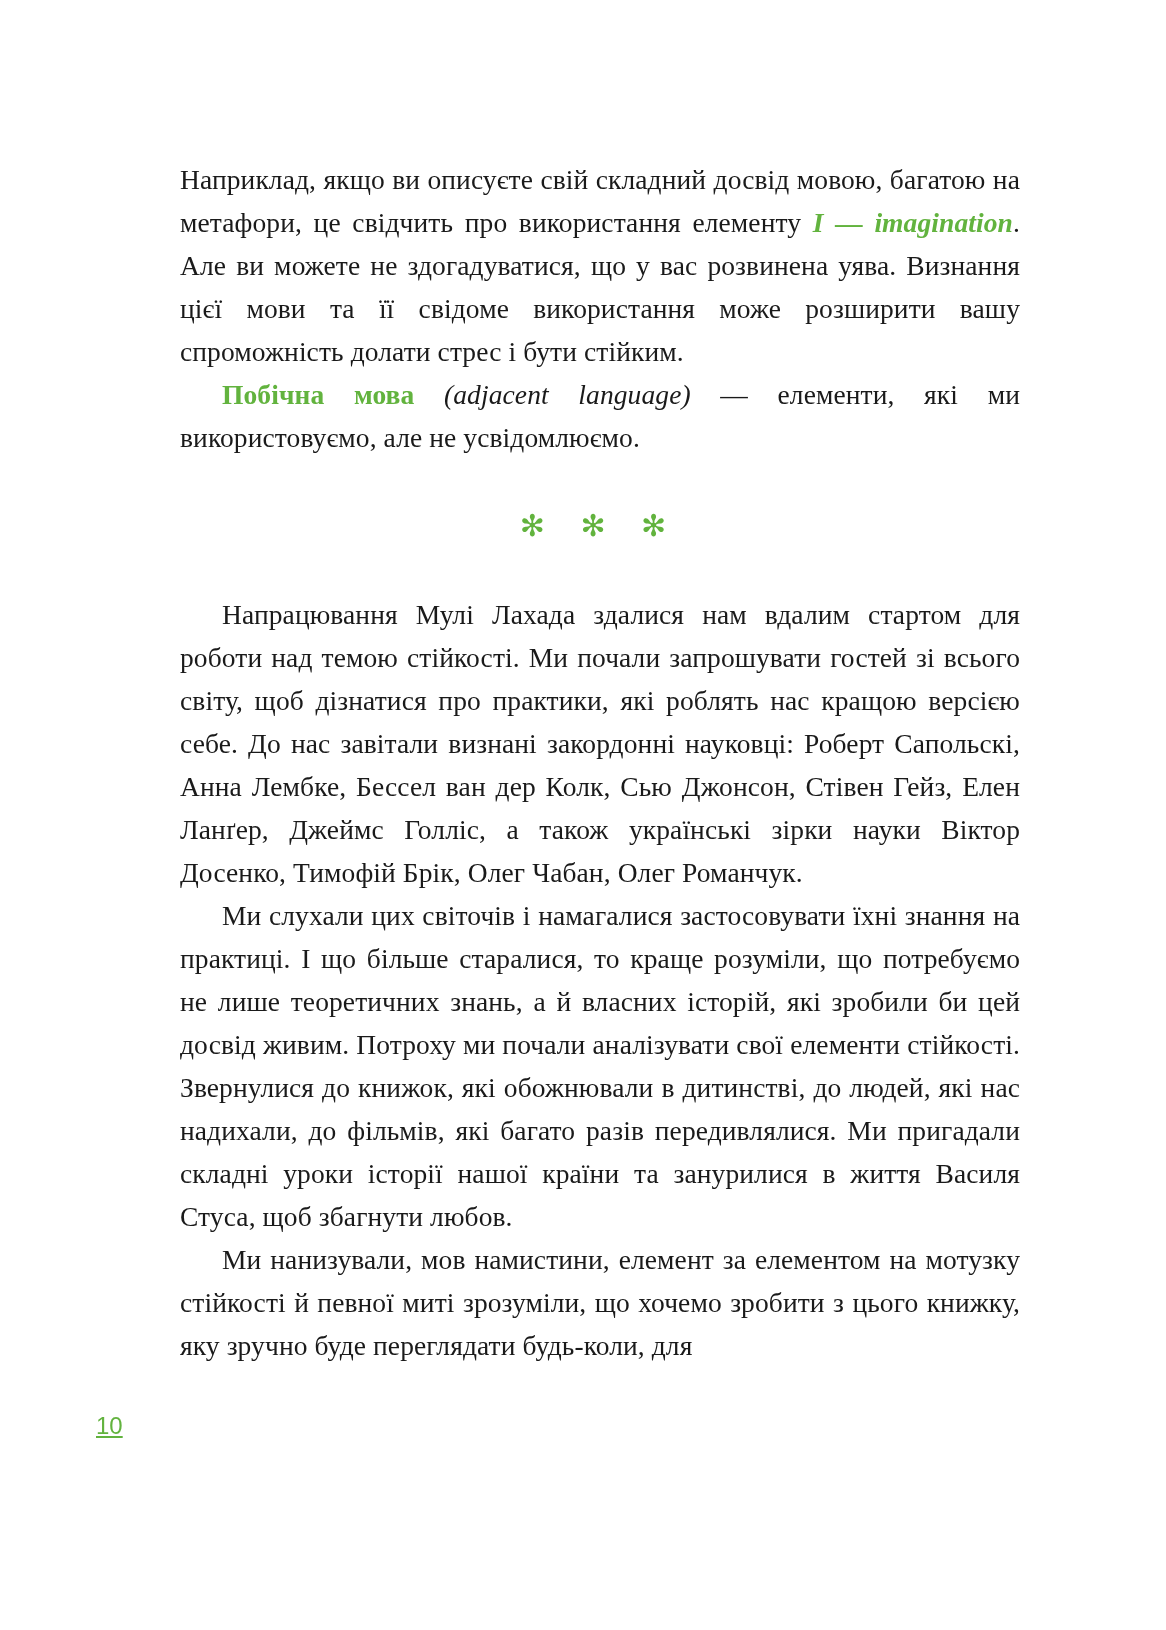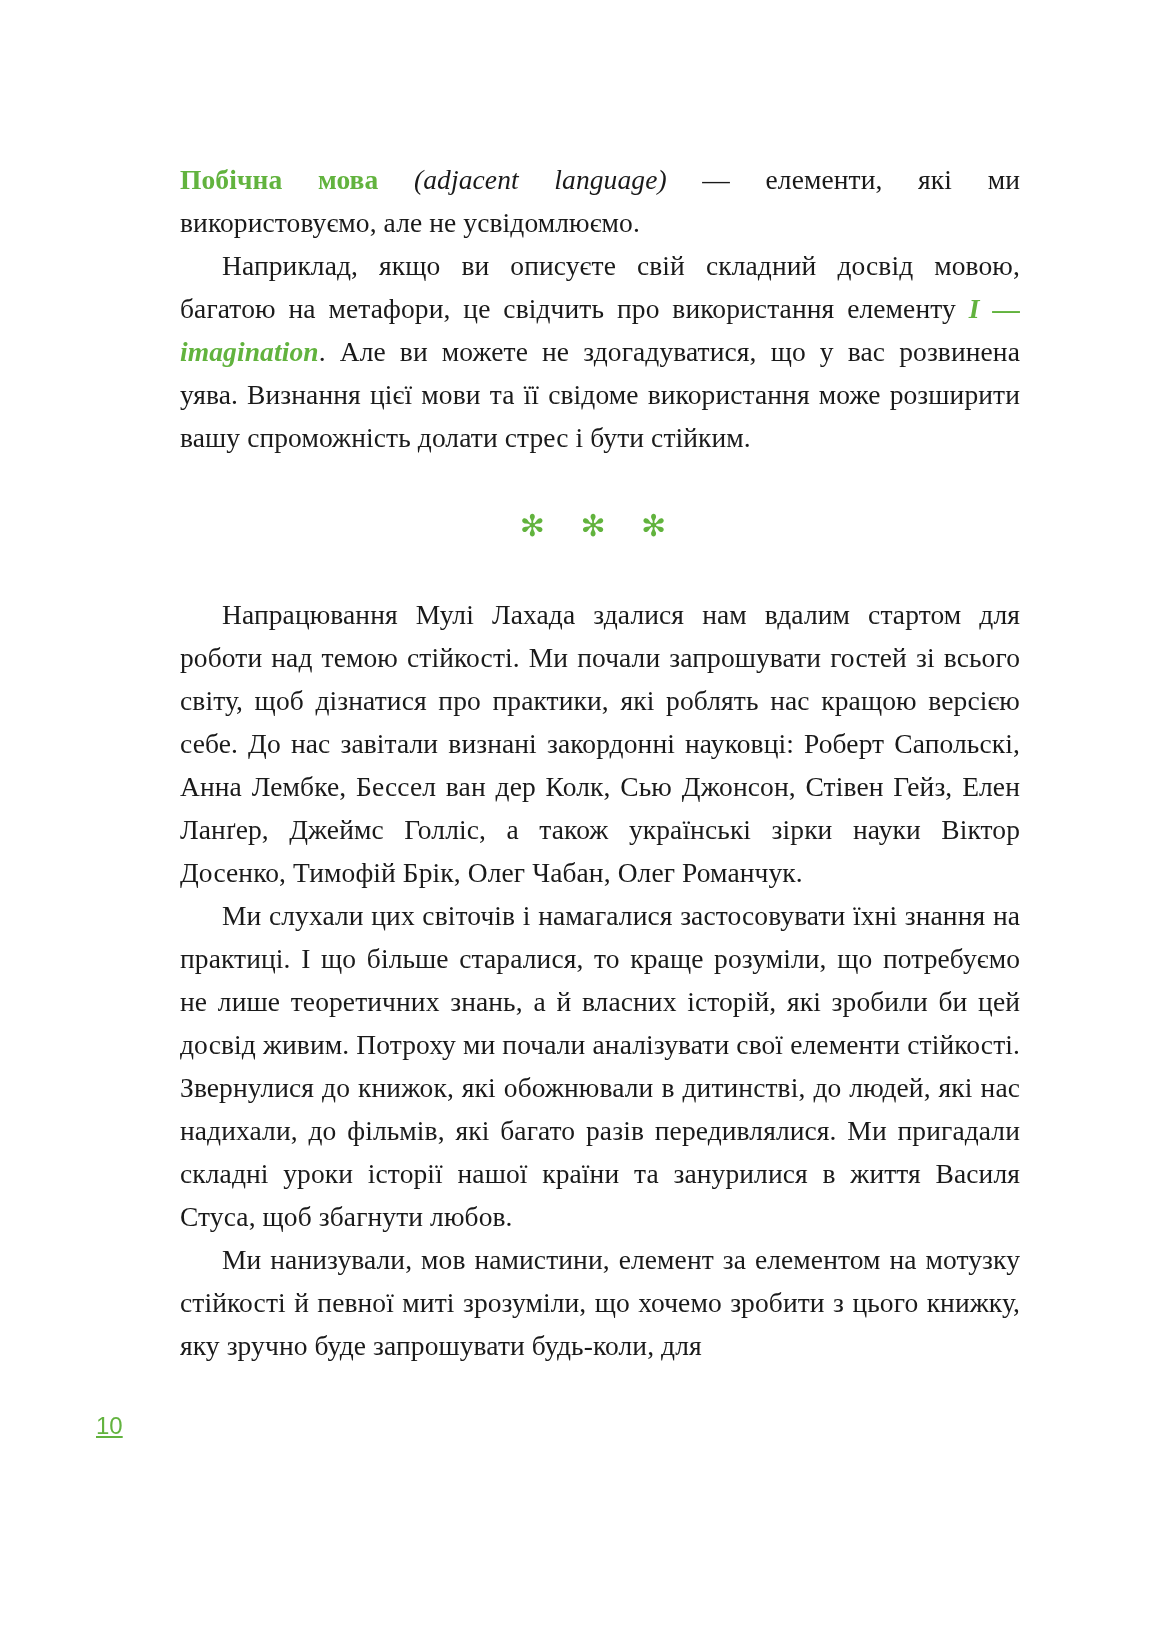--- a/index.html
+++ b/index.html
@@ -73,30 +73,30 @@
   }
 </style>
 </head>
 <body>
 
 <div class="page">
 
   <div class="content">
 
     <div>
+      <p class="body-par"><span>Наприклад, якщо ви описуєте свій складний досвід мовою, багатою на метафори, це свідчить про використання елементу </span><span class="elem-green">I — imagination</span><span>. Але ви можете не здогадуватися, що у вас розвинена уява. Визнання цієї мови та її свідоме використання може розширити вашу спроможність долати стрес і бути стійким.</span></p>
+
       <p class="body-par"><span class="term">Побічна мова</span> <span class="term-en">(adjacent language)</span><span> — елементи, які ми використовуємо, але не усвідомлюємо.</span></p>
-
-      <p class="body-par"><span>Наприклад, якщо ви описуєте свій складний досвід мовою, багатою на метафори, це свідчить про використання елементу </span><span class="elem-green">I — imagination</span><span>. Але ви можете не здогадуватися, що у вас розвинена уява. Визнання цієї мови та її свідоме використання може розширити вашу спроможність долати стрес і бути стійким.</span></p>
     </div>
 
     <div class="divider">✻ ✻ ✻</div>
 
     <div class="block-two">
       <p class="body-par">Напрацювання Мулі Лахада здалися нам вдалим стартом для роботи над темою стійкості. Ми почали запрошувати гостей зі всього світу, щоб дізнатися про практики, які роблять нас кращою версією себе. До нас завітали визнані закордонні науковці: Роберт Сапольскі, Анна Лембке, Бессел ван дер Колк, Сью Джонсон, Стівен Гейз, Елен Ланґер, Джеймс Голліс, а також українські зірки науки Віктор Досенко, Тимофій Брік, Олег Чабан, Олег Романчук.</p>
       <p class="body-par">Ми слухали цих світочів і намагалися застосовувати їхні знання на практиці. І що більше старалися, то краще розуміли, що потребуємо не лише теоретичних знань, а й власних історій, які зробили би цей досвід живим. Потроху ми почали аналізувати свої елементи стійкості. Звернулися до книжок, які обожнювали в дитинстві, до людей, які нас надихали, до фільмів, які багато разів передивлялися. Ми пригадали складні уроки історії нашої країни та занурилися в життя Василя Стуса, щоб збагнути любов.</p>
-      <p class="body-par">Ми нанизували, мов намистини, елемент за елементом на мотузку стійкості й певної миті зрозуміли, що хочемо зробити з цього книжку, яку зручно буде запрошувати будь-коли, для</p>
+      <p class="body-par">Ми нанизували, мов намистини, елемент за елементом на мотузку стійкості й певної миті зрозуміли, що хочемо зробити з цього книжку, яку зручно буде переглядати будь-коли, для</p>
     </div>
 
   </div>
 
   <div class="folio">10</div>
 
 </div>
 
 </body></html>

